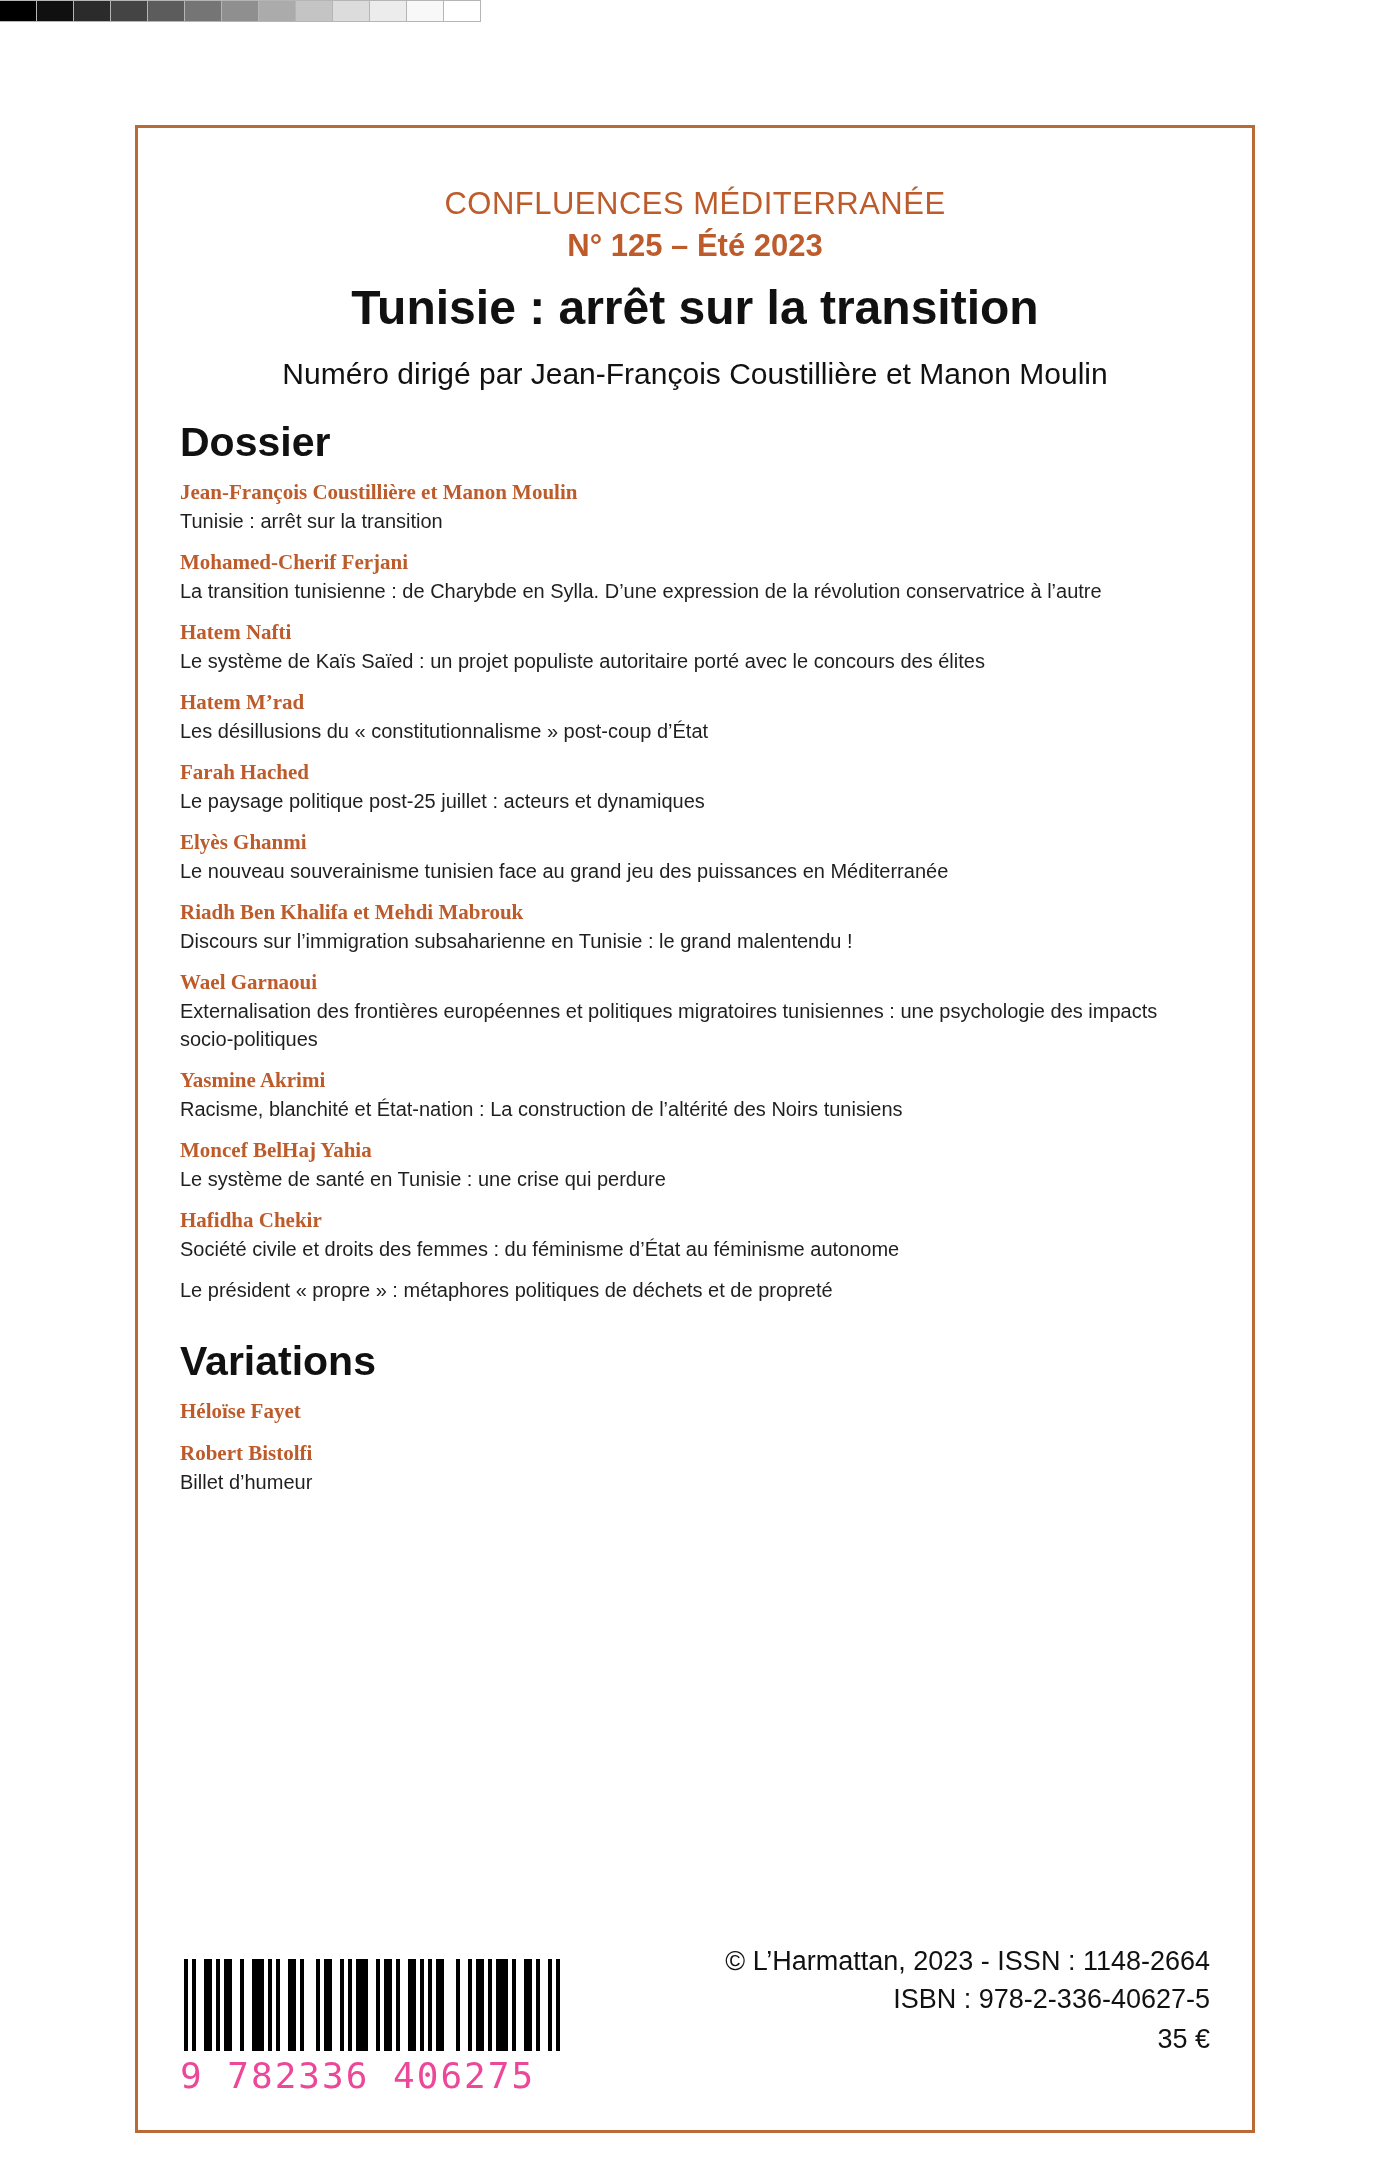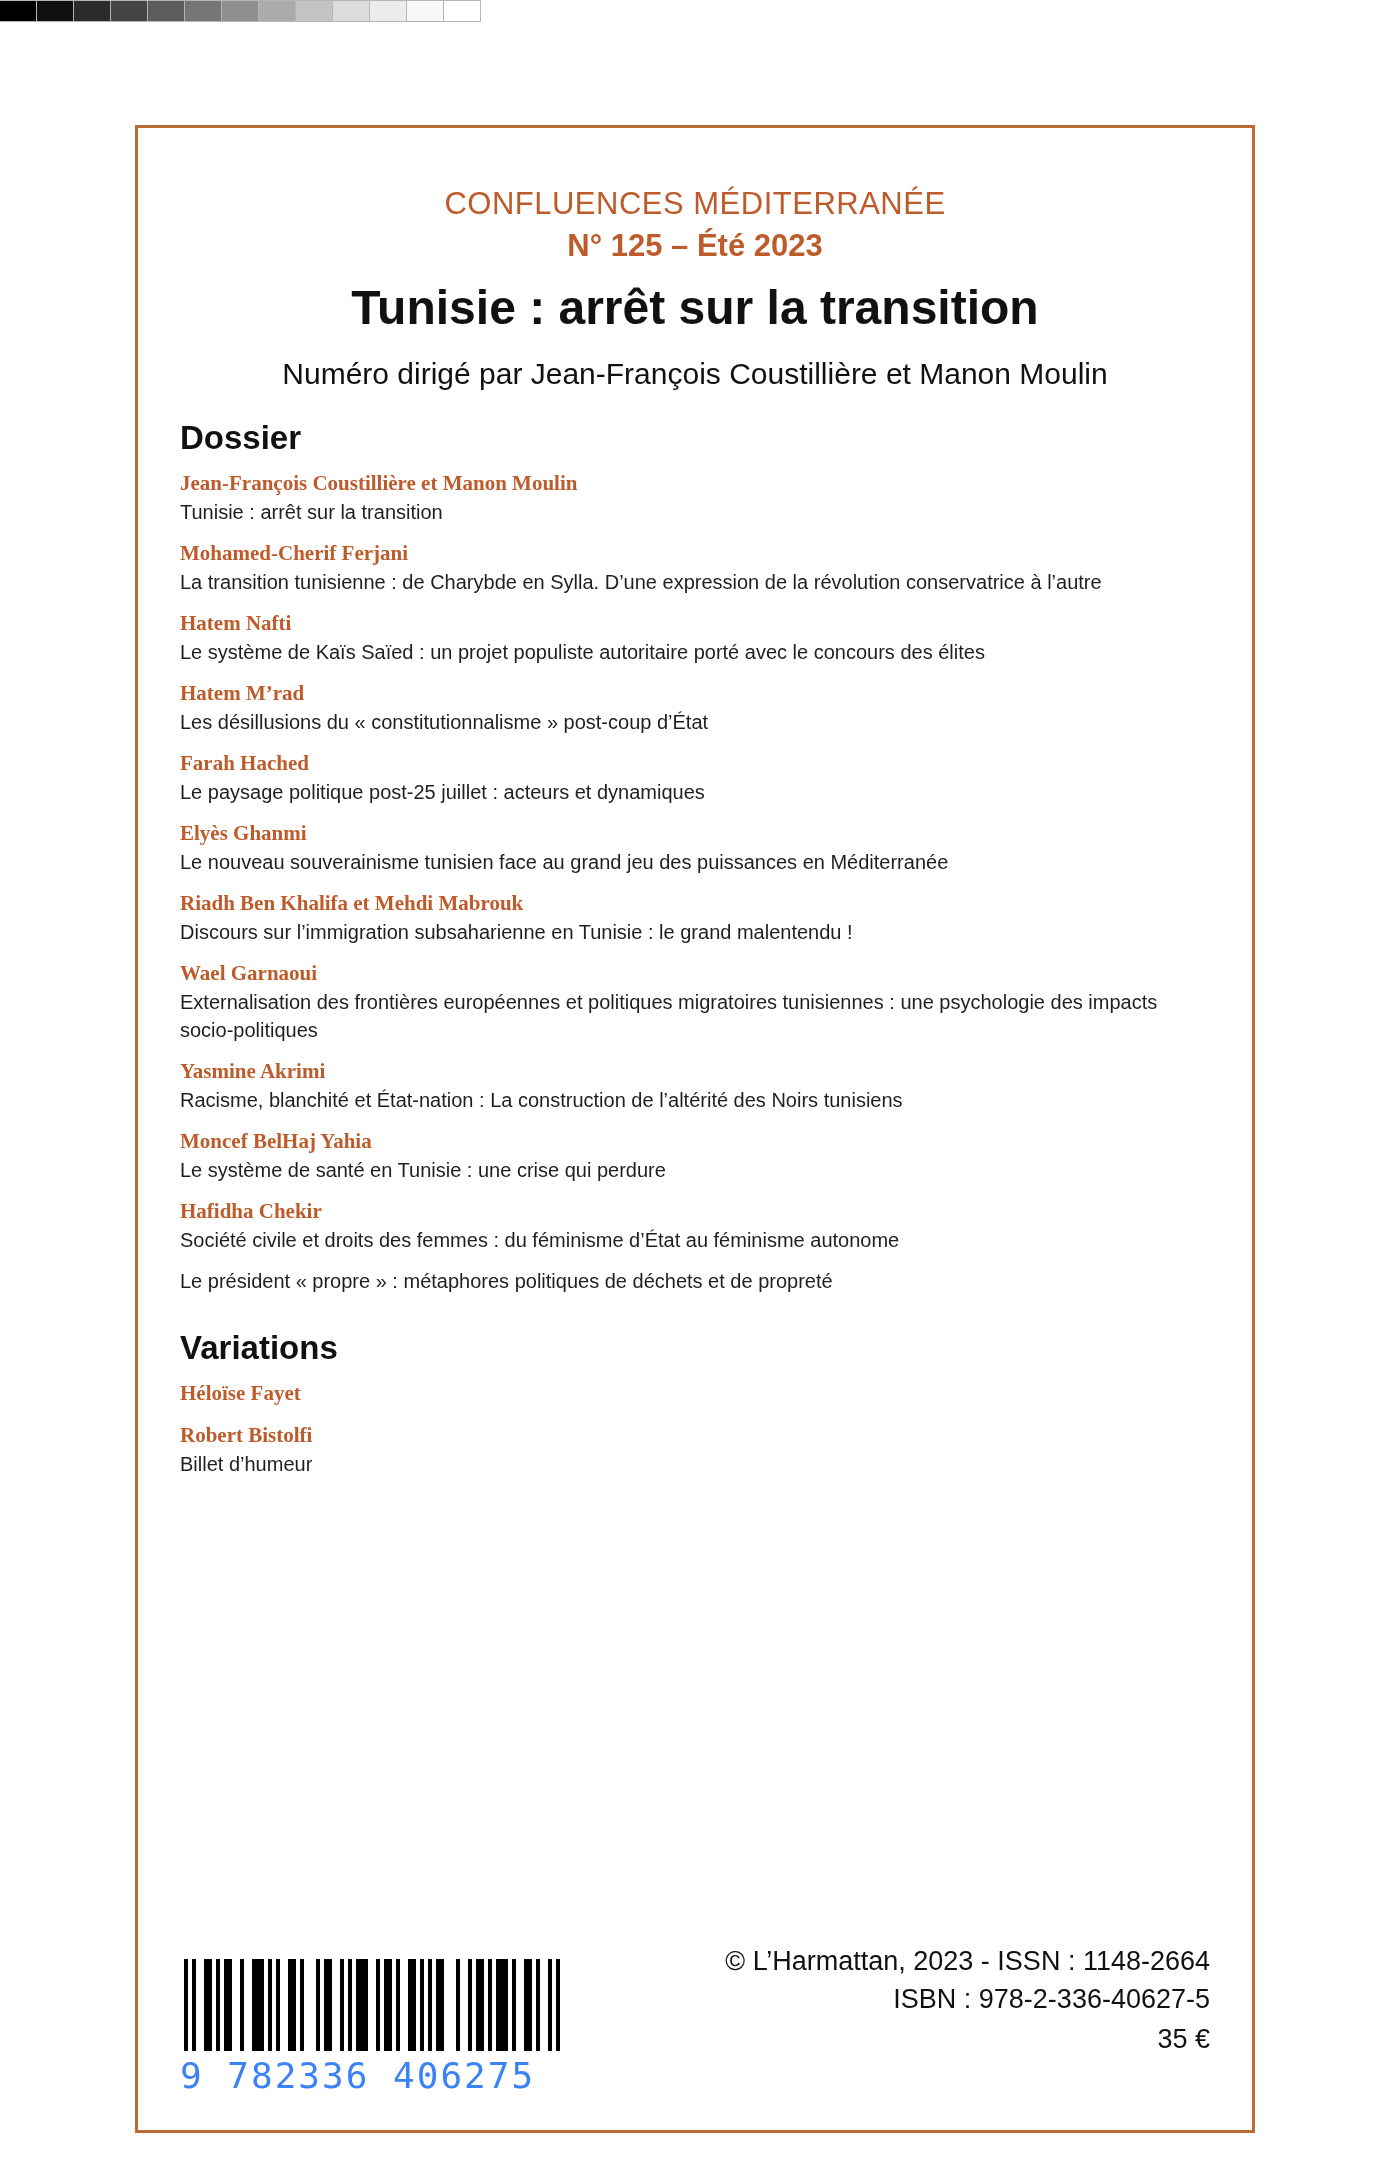--- a/index.html
+++ b/index.html
@@ -21,31 +21,31 @@
     border:3px solid #b96a35;
     box-sizing:border-box;
   }
   .header { text-align:center; margin-top:58px; padding:0 30px; }
   .journal-name { color:var(--accent); font-weight:normal; font-size:31px; letter-spacing:0.5px; }
   .issue       { color:var(--accent); font-weight:bold; font-size:31px; margin-top:6px; }
   .main-title  { color:#111111; font-weight:bold; font-size:48px; margin-top:16px; }
   .subtitle    { color:#111111; font-size:30px; margin-top:22px; }
 
   .content { padding:0 42px; margin-top:28px; }
-  .section-heading { font-size:33px; font-weight:bold; color:#111111; margin:24px 0 12px 0; }
+  .section-heading { font-size:41px; font-weight:bold; color:#111111; margin:24px 0 12px 0; }
   .entry { margin-bottom:13px; }
   .entry .author { color:var(--accent); font-weight:bold; font-size:21px; line-height:29px;font-family:Liberation Serif, serif; }
   .entry .etitle { color:#1f1f1f; font-size:20px; line-height:28px; }
 
   
   .barcode-block { position:absolute; left:42px; bottom:34px; width:400px; }
   .barcode-block svg rect { fill:#000; }
   .barcode-digits {
     font-family:"DejaVu Sans Mono", monospace;
-    font-size:36px; color:#3b82f6; letter-spacing:2px; margin-top:0px;
+    font-size:36px; color:#ec4899; letter-spacing:2px; margin-top:0px;
     white-space:pre;
   }
   .footer-text {
     position:absolute; right:42px; bottom:72px;
     text-align:right; font-size:27px; line-height:38px; color:#111111;
   }
   .footer-text .price { margin-top:2px; }
 </style>
 </head>
 <body>

